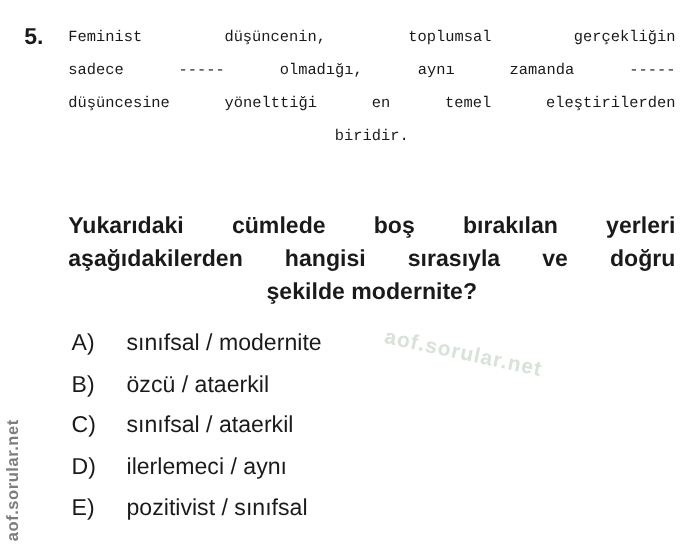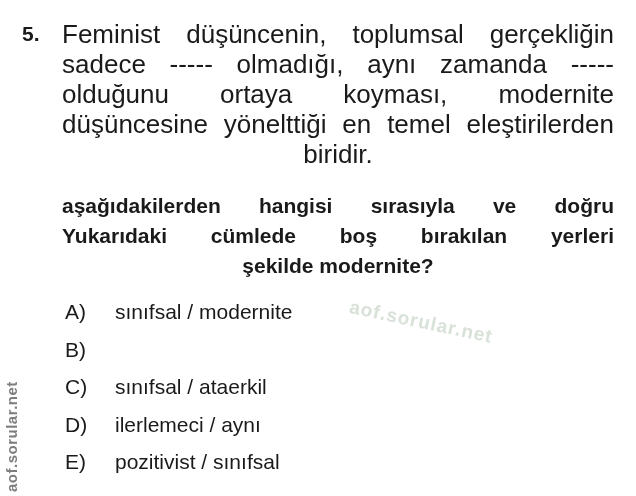--- a/index.html
+++ b/index.html
@@ -18,22 +18,23 @@
       top: 19px;
       font-size: 21px;
       line-height: 30px;
       font-weight: bold;
     }
     .qbody {
       position: absolute;
       left: 62px;
       top: 19px;
       width: 552px;
-      font-size: 26px;
+      font-size: 14px;
       line-height: 30px;
+      font-family: Liberation Mono, monospace;
     }
     .prompt {
       position: absolute;
       left: 62px;
       top: 191px;
       width: 552px;
       font-size: 21px;
       line-height: 30px;
       font-weight: bold;
     }
@@ -87,38 +88,38 @@
 </head>
 <body>
 
 <div class="page">
 
   <div class="qnum">5.</div>
 
   <div class="qbody">
     <div class="qline just">Feminist düşüncenin, toplumsal gerçekliğin</div>
     <div class="qline just">sadece ----- olmadığı, aynı zamanda -----</div>
-    <div class="qline just">olduğunu ortaya koyması, modernite</div>
     <div class="qline just">düşüncesine yönelttiği en temel eleştirilerden</div>
     <div class="qline">biridir.</div>
   </div>
 
   <div class="prompt">
+    <div class="qline just">Yukarıdaki cümlede boş bırakılan yerleri</div>
     <div class="qline just">aşağıdakilerden hangisi sırasıyla ve doğru</div>
-    <div class="qline just">Yukarıdaki cümlede boş bırakılan yerleri</div>
     <div class="qline">şekilde modernite?</div>
   </div>
 
   <div class="options">
     <div class="option-row">
       <span class="opt-letter">A)</span>
       <span class="opt-text">sınıfsal / modernite</span>
     </div>
     <div class="option-row">
       <span class="opt-letter">B)</span>
+      <span class="opt-text">özcü / ataerkil</span>
     </div>
     <div class="option-row">
       <span class="opt-letter">C)</span>
       <span class="opt-text">sınıfsal / ataerkil</span>
     </div>
     <div class="option-row">
       <span class="opt-letter">D)</span>
       <span class="opt-text">ilerlemeci / aynı</span>
     </div>
     <div class="option-row">

